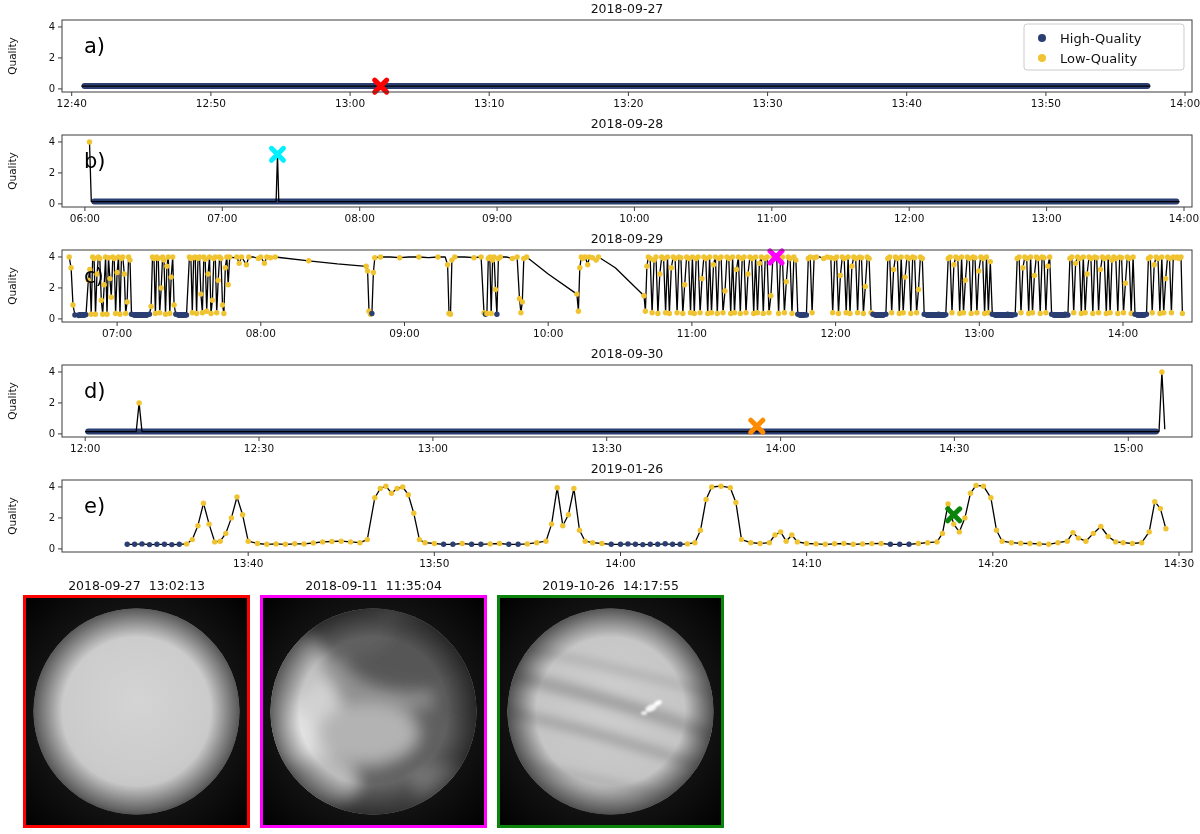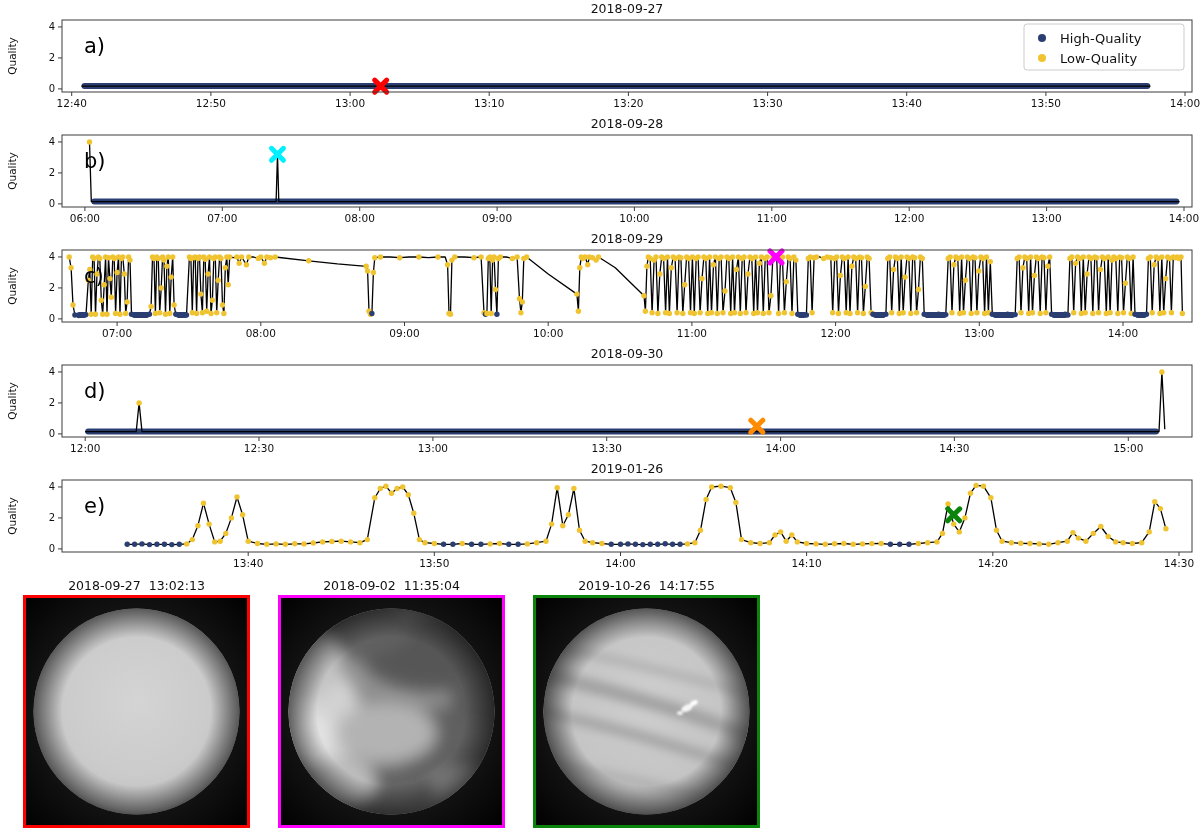--- a/index.html
+++ b/index.html
@@ -1,18 +1,18 @@
 <!DOCTYPE html>
 <html><head>
 <meta charset="utf-8">
 <style>
   html,body{margin:0;padding:0;background:#fff;}
   .figure{position:relative;width:1200px;height:834px;background:#fff;font-family:"DejaVu Sans","Liberation Sans",sans-serif;overflow:hidden;padding-left:42px;}
   #chart-area{position:absolute;left:0;top:0;}
-  .thumb-row{position:absolute;left:23px;top:578px;display:flex;gap:28px;}
+  .thumb-row{position:absolute;left:23px;top:578px;display:flex;gap:10px;}
   .thumb{margin:0;width:227px;}
   .thumb-caption{font-size:12.5px;color:#111;text-align:center;height:17px;line-height:15px;white-space:pre;}
   .thumb-img{display:block;width:221px;height:227px;border:3px solid #000;background:#000;}
   svg text{font-family:"DejaVu Sans","Liberation Sans",sans-serif;}
 </style>
 </head>
 <body>
 
 <div class="figure">
   <svg id="chart-area" width="1200" height="575">
@@ -788,21 +788,21 @@
       <figcaption class="thumb-caption">2018-09-27  13:02:13</figcaption>
       <svg class="thumb-img" width="221" height="227" viewBox="0 0 221 227" style="border-color: rgb(255, 0, 0);">
         <rect width="221" height="227" fill="url(#g-bg)"></rect>
         <circle cx="110.5" cy="113.5" r="103" fill="url(#g-disk1)"></circle>
         <circle cx="110.5" cy="113.5" r="103" fill="url(#g-vig)"></circle>
       </svg>
     </figure>
 
 
     <figure class="thumb">
-      <figcaption class="thumb-caption">2018-09-02  11:35:04</figcaption>
+      <figcaption class="thumb-caption">2018-09-11  11:35:04</figcaption>
       <svg class="thumb-img" width="221" height="227" viewBox="0 0 221 227" style="border-color: rgb(255, 0, 255);">
         <rect width="221" height="227" fill="url(#g-bg)"></rect>
         <g clip-path="url(#clip-disk)">
           <rect width="221" height="227" fill="#8f8f8f"></rect>
           <g filter="url(#f-blur8)">
             <ellipse cx="150" cy="55" rx="70" ry="38" fill="#575757"></ellipse>
             <ellipse cx="70" cy="30" rx="60" ry="30" fill="#606060"></ellipse>
             <ellipse cx="165" cy="145" rx="60" ry="35" fill="#616161"></ellipse>
             <ellipse cx="100" cy="195" rx="55" ry="28" fill="#646464"></ellipse>
             <ellipse cx="210" cy="100" rx="40" ry="30" fill="#595959"></ellipse>

